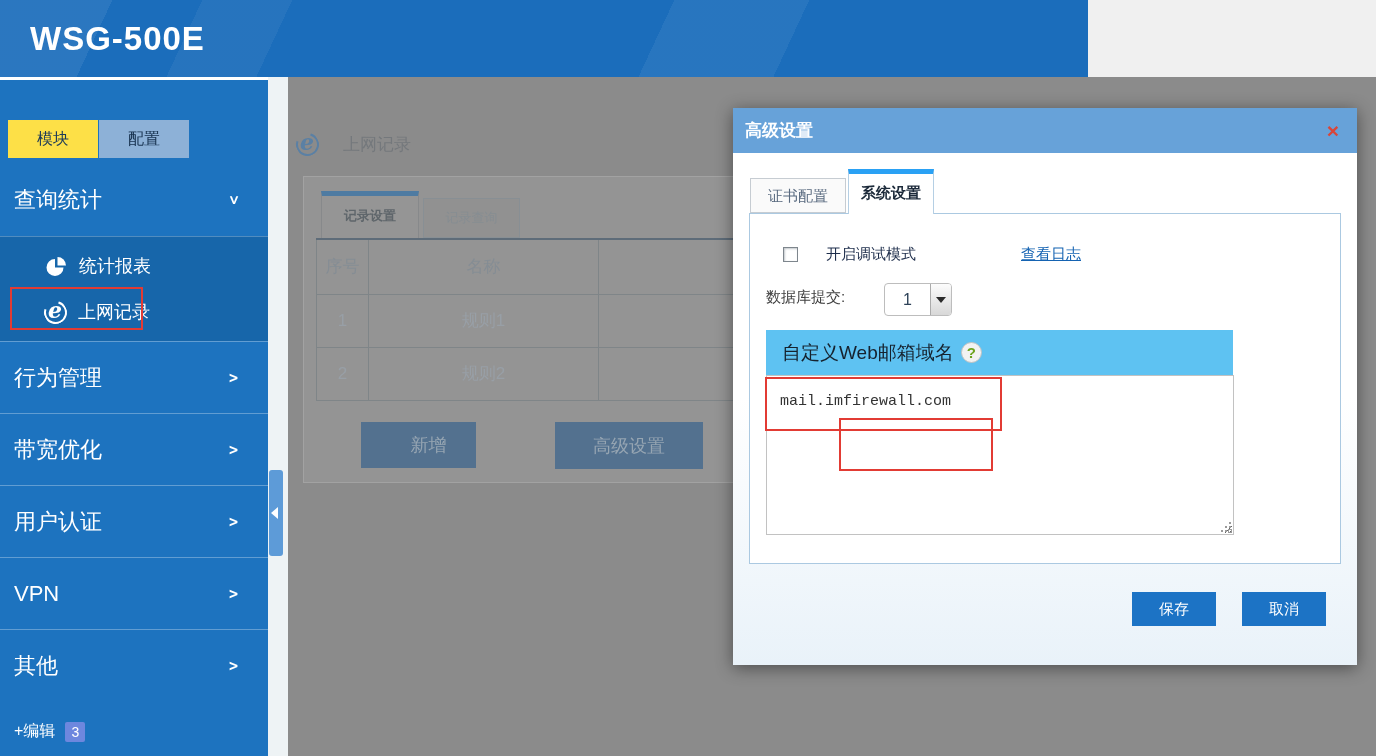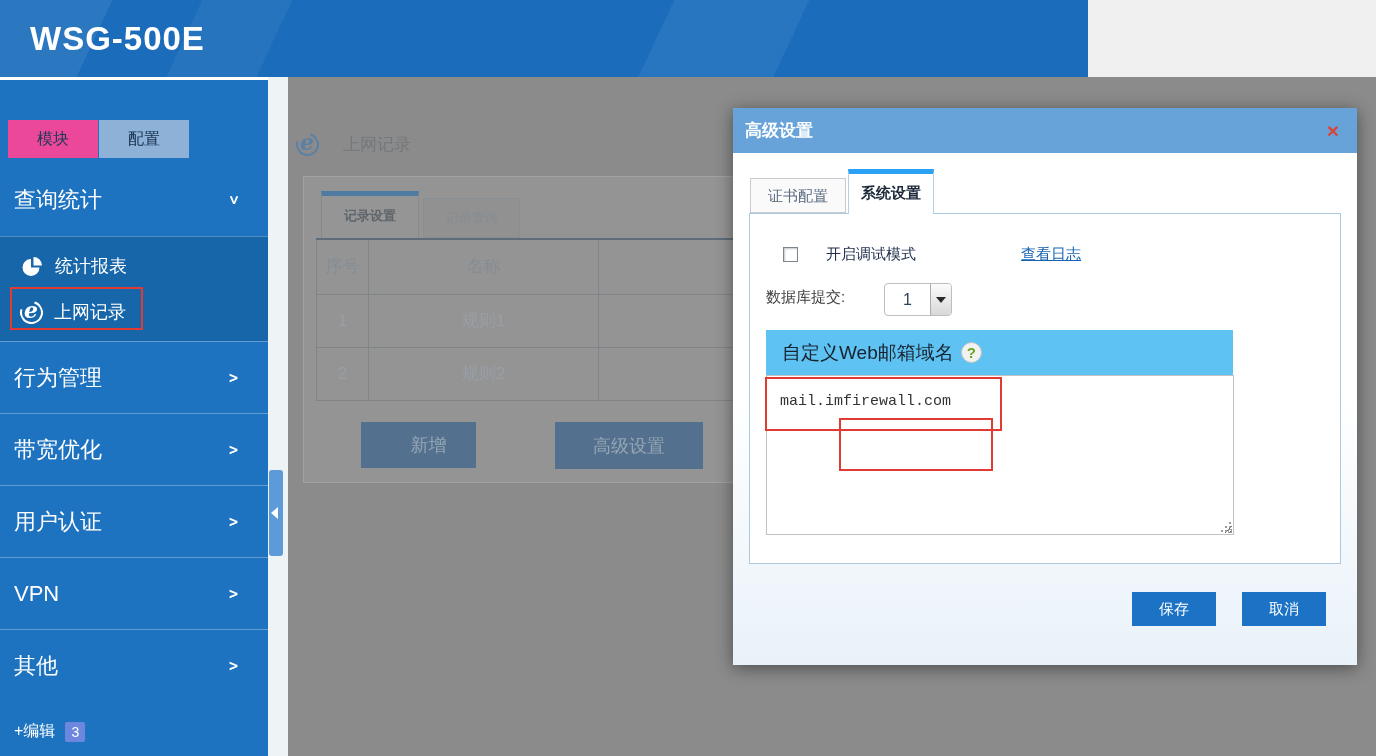--- a/index.html
+++ b/index.html
@@ -19,37 +19,37 @@
   }
   .app-title { color:#fff; font-size:33px; font-weight:bold; letter-spacing:1px; padding-left:30px; }
 
   
   .sidebar {
     position:absolute; left:0; top:77px; width:268px; height:679px; z-index:5;
     background:#1d73bf; border-top:3px solid #ffffff;
   }
   .side-tabs { display:flex; margin:40px 0 0 8px; }
   .side-tab { width:90px; height:38px; line-height:38px; text-align:center; font-size:16px; cursor:pointer; }
-  .side-tab.active { background:#ec4899; color:#1c3a58; }
+  .side-tab.active { background:#fde047; color:#1c3a58; }
   .side-tab.inactive { background:#8db1d7; color:#16314e; margin-left:1px; }
 
   .menu { margin-top:6px; }
   .menu-item {
     height:72px; display:flex; align-items:center; justify-content:space-between;
     padding:0 30px 0 14px; color:#fff; font-size:22px; cursor:pointer;
     border-top:1px solid rgba(255,255,255,0.30);
   }
   .menu-item:first-child { border-top:none; }
   .chev { font-family:"DejaVu Sans Mono", monospace; font-size:15px; color:#fff; font-weight:bold; }
   .chev.down { display:inline-block; transform:rotate(90deg); }
 
   .submenu { background:#1766aa; border-top:1px solid rgba(255,255,255,0.25); padding:6px 0; }
   .submenu-item {
     height:46px; display:flex; align-items:center; gap:11px; padding-left:20px;
-    color:#fff; font-size:18px; cursor:pointer;
+    color:#fff; font-size:18px; cursor:pointer;margin-left:24px;
   }
   .pie-icon { width:24px; height:24px; display:inline-block; }
 
   .ie-icon { position:relative; width:23px; height:23px; display:inline-block; flex:none; }
   .ie-icon .e-glyph {
     position:absolute; left:4px; top:-3px; font-family:"DejaVu Serif", serif;
     font-style:italic; font-weight:bold; font-size:22px; line-height:25px;
   }
   .ie-icon::after {
     content:""; position:absolute; inset:0; border:2px solid currentColor;

